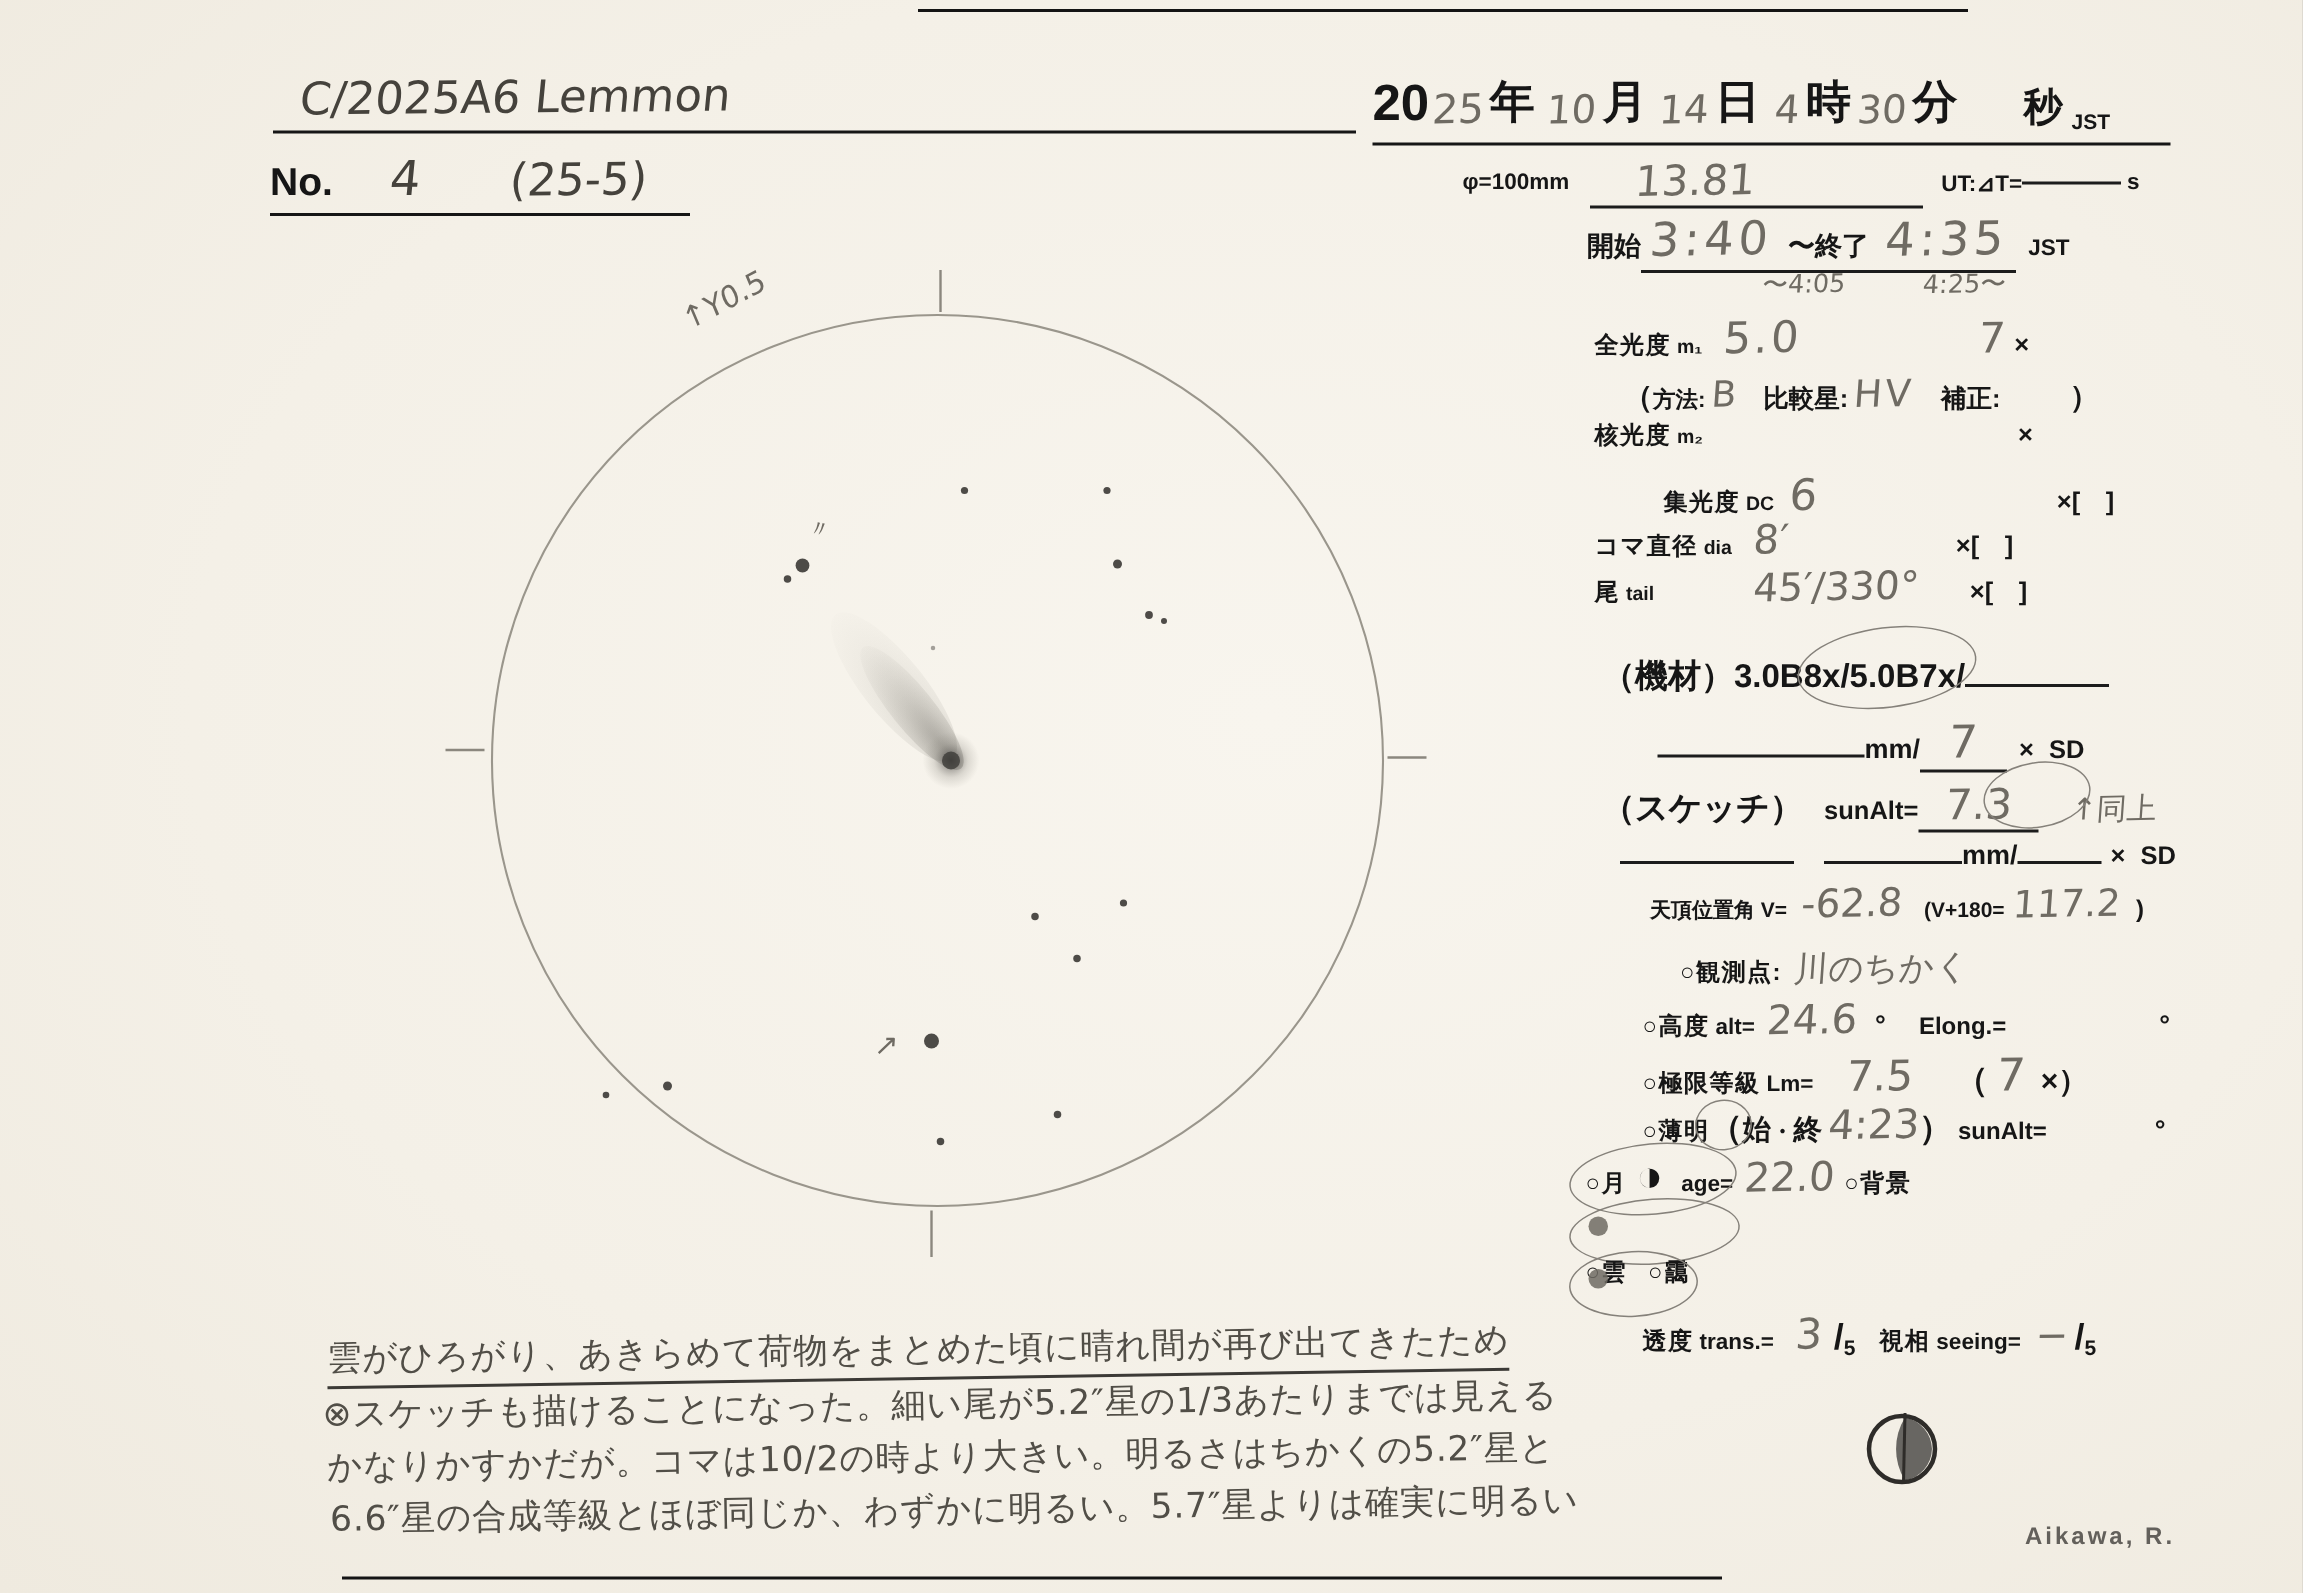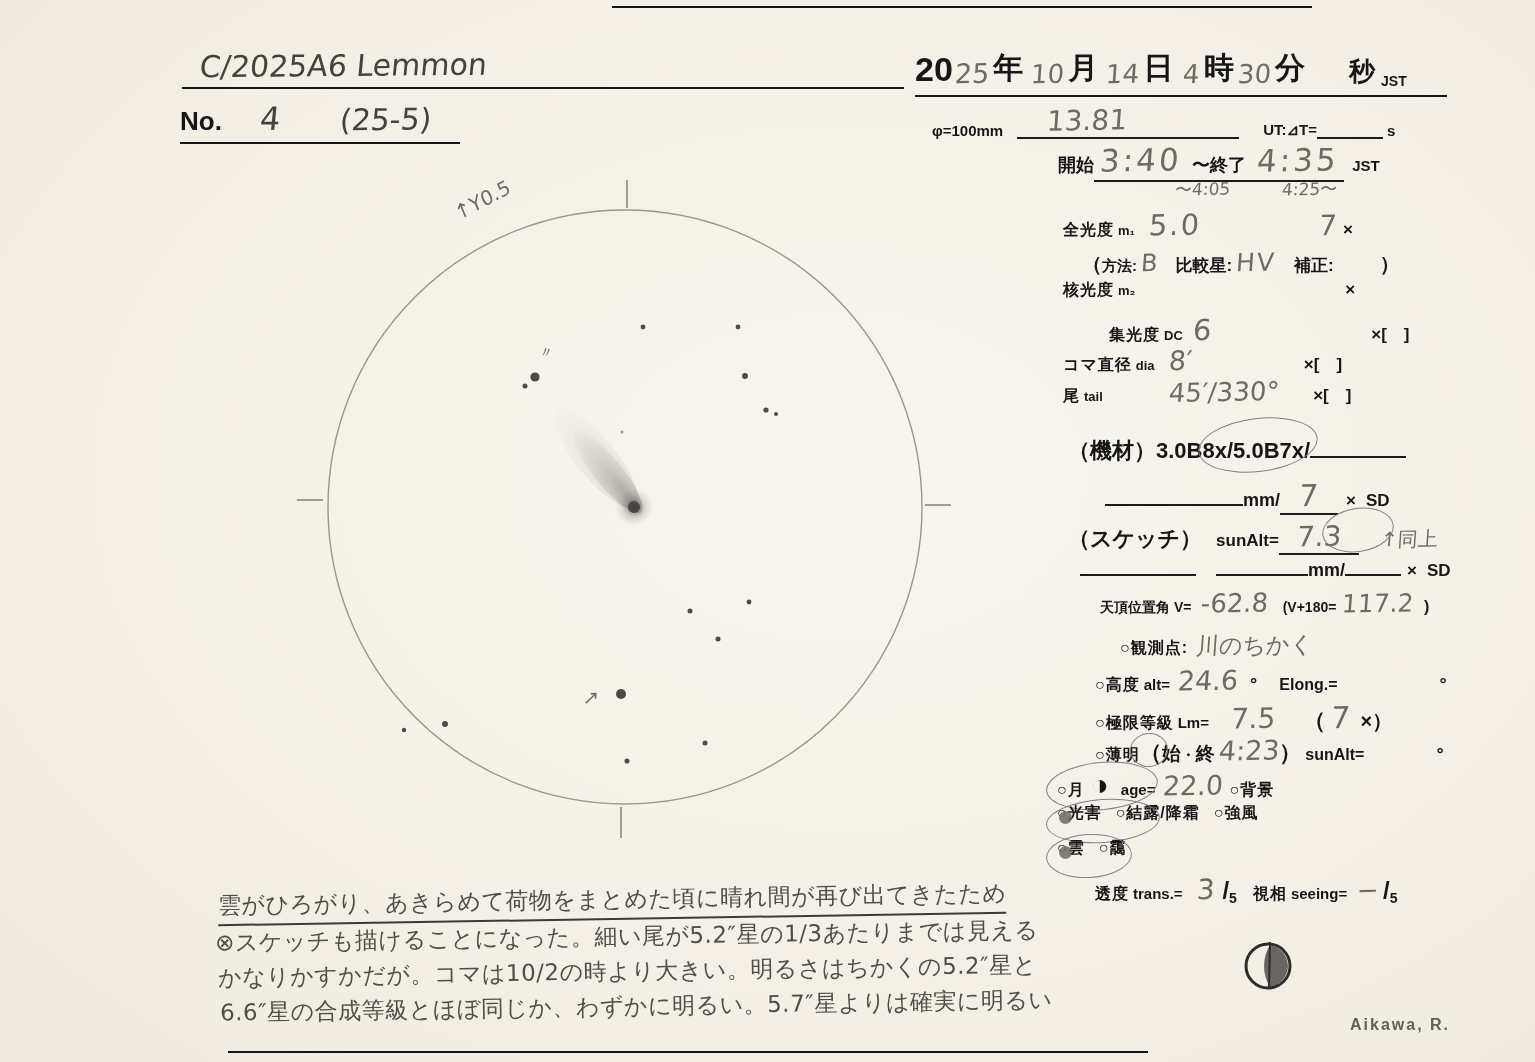--- a/index.html
+++ b/index.html
@@ -48,26 +48,26 @@
     <span class="hw" style="font-size:26px;margin-left:8px;">14</span>
     <span class="printed" style="font-size:30px;margin-left:4px;">日</span>
     <span class="hw" style="font-size:26px;margin-left:10px;">4</span>
     <span class="printed" style="font-size:30px;margin-left:4px;">時</span>
     <span class="hw" style="font-size:26px;margin-left:4px;">30</span>
     <span class="printed" style="font-size:30px;margin-left:4px;">分</span>
     <span class="printed" style="font-size:26px;margin-left:44px;">秒</span>
     <span class="printed" style="font-size:14px;margin-left:6px;">JST</span>
   </div>
 
-  <div class="row" style="left:932px;top:104px;align-items:flex-end;">
+  <div class="row" style="left:975px;top:104px;align-items:center;">
     <span class="psmall">φ=100mm</span>
     <span class="u" style="display:inline-block;width:222px;margin-left:14px;text-align:left;">
       <span class="hw" style="font-size:28px;margin-left:30px;">13.81</span>
     </span>
-    <span class="psmall" style="margin-left:24px;">UT:⊿T=</span>
+    <span class="psmall" style="margin-left:12px;">UT:⊿T=</span>
     <span class="u" style="display:inline-block;width:66px;"></span>
     <span class="psmall" style="margin-left:4px;">s</span>
   </div>
 
   <div class="row" style="left:1058px;top:142px;align-items:baseline;text-align:center;">
     <span class="printed" style="font-size:18px;">開始</span>
     <span class="u" style="display:inline-block;padding:0 6px 2px 6px;">
       <span class="hw" style="font-size:31px;letter-spacing:3px;">3:40</span>
       <span class="printed" style="font-size:18px;margin:0 6px;">〜終了</span>
       <span class="hw" style="font-size:31px;letter-spacing:3px;">4:35</span>
@@ -265,25 +265,20 @@
 
   <div class="row" style="left:1057px;top:768px;">
     <span class="plabel">○月</span>
     <span style="font-size:30px;color:#161616;margin-left:6px;">◑</span>
     <span class="psub" style="font-size:15px;margin-left:12px;">age=</span>
     <span class="hw" style="font-size:27px;margin-left:8px;">22.0</span>
     <span class="plabel" style="margin-left:6px;">○背景</span>
   </div>
   <div class="pencil-ellipse" style="left:1046px;top:762px;width:110px;height:46px;transform:rotate(-5deg);"></div>
 
-  <div class="row" style="left:1057px;top:803px;">
-    <span class="plabel">○光害</span>
-    <span class="plabel" style="margin-left:14px;">○結露/降霜</span>
-    <span class="plabel" style="margin-left:14px;">○強風</span>
-  </div>
   <div class="pencil-ellipse" style="left:1046px;top:799px;width:112px;height:42px;transform:rotate(-4deg);"></div>
   <div class="pencil-dot" style="left:1059px;top:811px;width:13px;height:13px;"></div>
 
   <div class="row" style="left:1057px;top:838px;">
     <span class="plabel">○雲</span>
     <span class="plabel" style="margin-left:14px;">○靄</span>
   </div>
   <div class="pencil-ellipse" style="left:1046px;top:834px;width:84px;height:42px;transform:rotate(-3deg);"></div>
   <div class="pencil-dot" style="left:1059px;top:846px;width:13px;height:13px;"></div>
 

